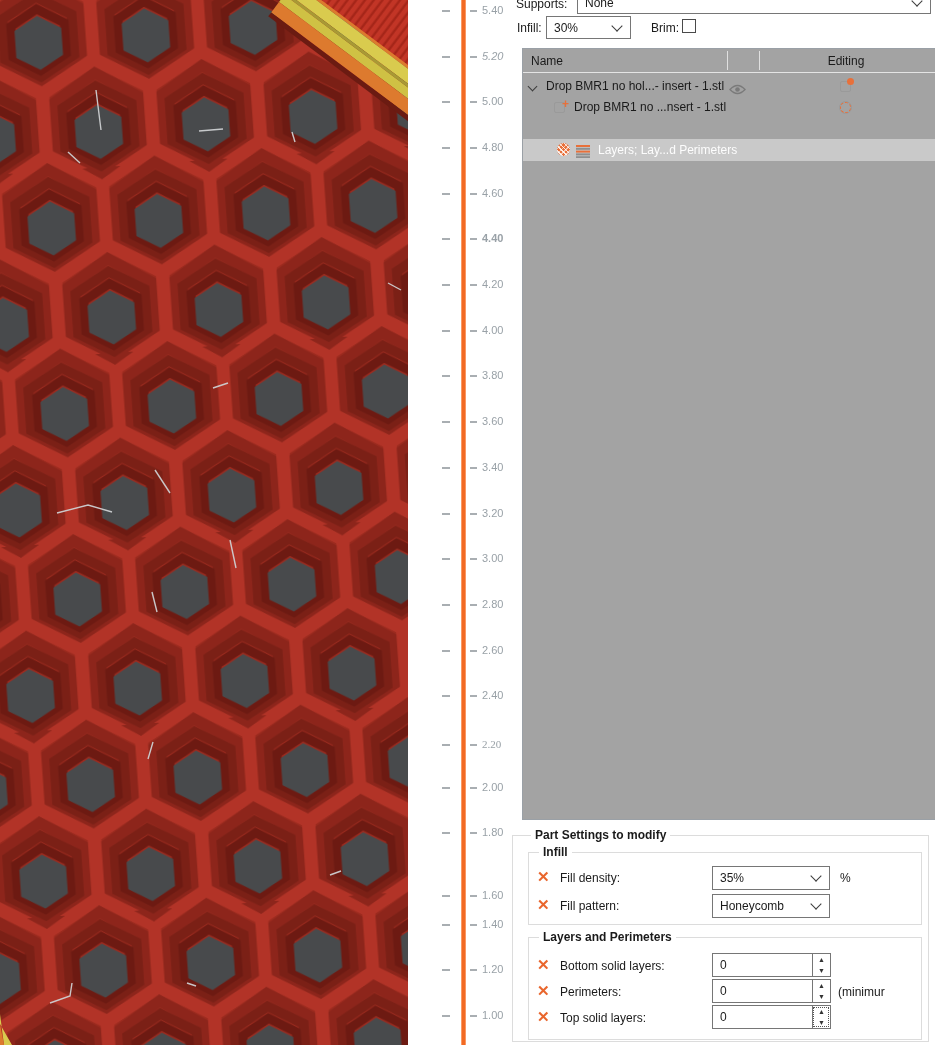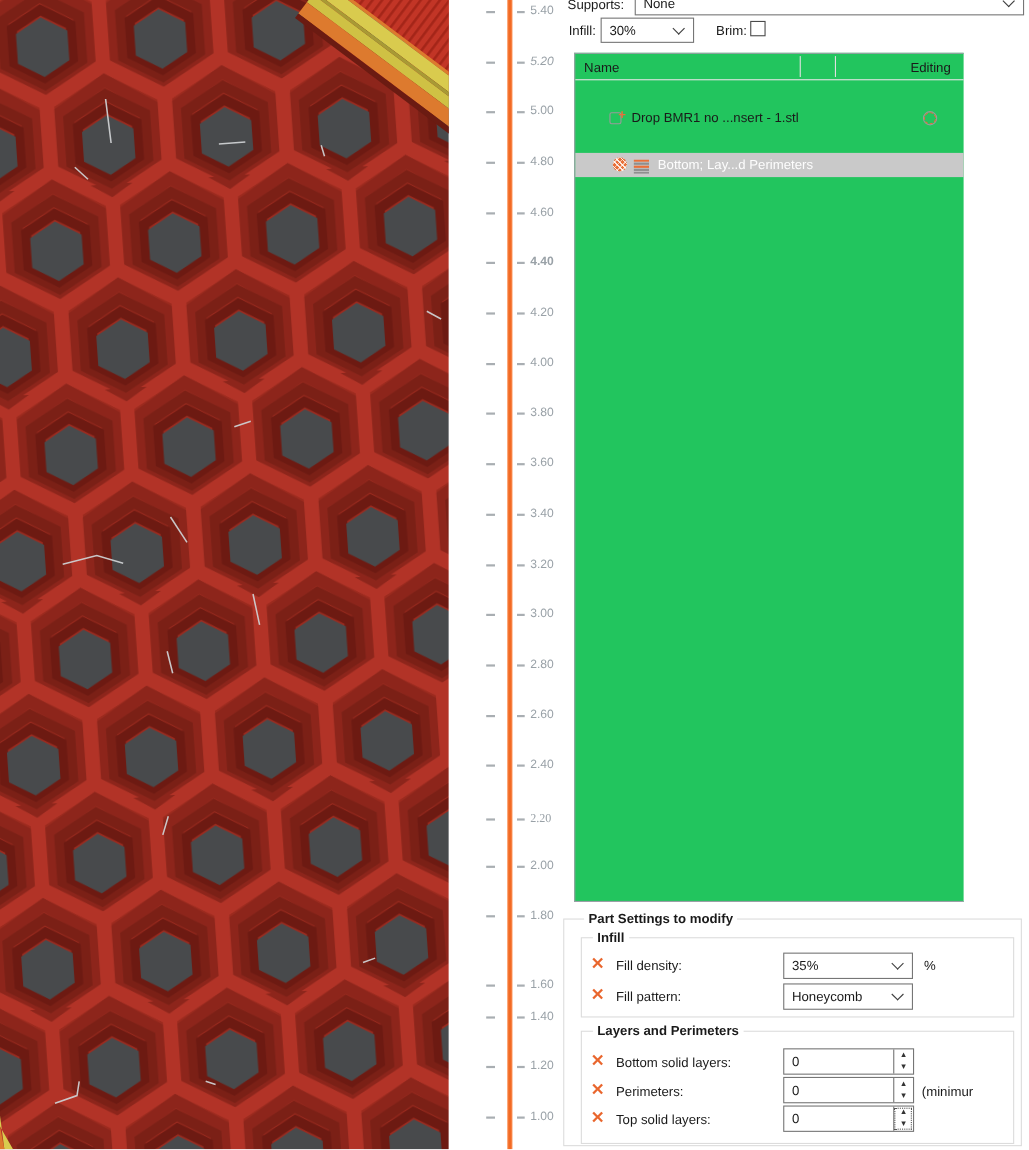--- a/index.html
+++ b/index.html
@@ -28,22 +28,22 @@
   .dash-r{left:470px;width:7px;}
   .tick-label{position:absolute;left:482px;top:0;font-size:11px;color:var(--slider-label-gray);}
   
   .lbl{position:absolute;white-space:nowrap;}
   .combo{position:absolute;background:#fff;border:1px solid #767676;display:flex;align-items:center;
          padding-left:7px;box-sizing:border-box;white-space:nowrap;}
   .chev{position:absolute;right:9px;top:50%;width:7px;height:7px;margin-top:-6px;
         border-right:1.5px solid #3c3c3c;border-bottom:1.5px solid #3c3c3c;transform:rotate(45deg);}
   .checkbox{position:absolute;width:14px;height:14px;border:1px solid #4a4a4a;background:#fff;box-sizing:border-box;}
   
-  .tree{position:absolute;left:522px;top:48px;width:354px;height:772px;
-        border:1px solid #9aa0a6;border-right:none;background:#22c55e;box-sizing:border-box;}
+  .tree{position:absolute;left:522px;top:48px;width:413px;height:772px;
+        border:1px solid #9aa0a6;border-right:none;background:#a3a3a3;box-sizing:border-box;}
   .tree-header{position:absolute;left:0;top:0;right:0;height:23px;border-bottom:1px solid #e4e4e4;}
   .th-name{position:absolute;left:8px;top:5px;}
   .th-editing{position:absolute;left:293px;width:60px;top:5px;text-align:center;}
   .th-sep{position:absolute;top:2px;width:1px;height:19px;background:#e0e0e0;}
   .trow{position:absolute;left:0;right:0;height:21px;line-height:21px;}
   .trow-label{position:absolute;top:0;white-space:nowrap;}
   .trow.selected{background:var(--selected-row-bg);color:#fdfdfd;}
   .tchev{position:absolute;top:7px;width:6px;height:6px;border-right:1.6px solid #3c3c3c;
          border-bottom:1.6px solid #3c3c3c;transform:rotate(45deg);}
   .bicon{position:absolute;top:5px;width:11px;height:11px;border:1.4px solid #9a9a9a;border-radius:2px;box-sizing:border-box;}
@@ -269,40 +269,51 @@
   <span class="checkbox" style="left:682px;top:19px;"></span>
 
   <div class="tree">
     <div class="tree-header">
       <span class="th-name">Name</span>
       <span class="th-sep" style="left:204px;"></span>
       <span class="th-sep" style="left:236px;"></span>
       <span class="th-editing">Editing</span>
     </div>
 
+    <div class="trow" style="top:27px;">
+      <span class="tchev" style="left:6px;"></span>
+      <span class="trow-label" style="left:23px;">Drop BMR1 no hol...- insert - 1.stl</span>
+      <span class="eye" style="left:206px;">
+        <svg width="17" height="11" viewBox="0 0 17 11">
+            <path d="M1 5.5 Q8.5 -2.5 16 5.5 Q8.5 13.5 1 5.5 Z" fill="none" stroke="#7a7a7a" stroke-width="1.4"></path>
+            <circle cx="8.5" cy="5.5" r="2.3" fill="#7a7a7a"></circle>
+          </svg>
+      </span>
+      <span class="bicon dot" style="left:317px;"></span>
+    </div>
 
     <div class="trow" style="top:48px;">
       <span class="bicon plus" style="left:31px;"></span>
       <span class="trow-label" style="left:51px;">Drop BMR1 no ...nsert - 1.stl</span>
       <span class="gicon" style="left:316px;"></span>
     </div>
 
 
     <div class="trow selected" style="top:90px;height:22px;line-height:22px;">
       <span class="iball" style="left:34px;"></span>
       <span class="licon" style="left:53px;">
         <svg width="14" height="13" viewBox="0 0 14 13">
             <rect y="0" width="14" height="2" fill="#e8703a"></rect>
             <rect y="2.8" width="14" height="2" fill="#8f8f8f"></rect>
             <rect y="5.6" width="14" height="2" fill="#e8703a"></rect>
             <rect y="8.4" width="14" height="2" fill="#8f8f8f"></rect>
             <rect y="11.2" width="14" height="1.8" fill="#8f8f8f"></rect>
           </svg>
       </span>
-      <span class="trow-label" style="left:75px;">Bottom; Lay...d Perimeters</span>
+      <span class="trow-label" style="left:75px;">Layers; Lay...d Perimeters</span>
     </div>
   </div>
 
   <div class="groupbox" style="left:512px;top:835px;width:417px;height:207px;"></div>
   <span class="gb-label" style="left:531px;top:828px;">Part Settings to modify</span>
 
   <div class="groupbox" style="left:528px;top:852px;width:394px;height:73px;"></div>
   <span class="gb-label" style="left:539px;top:845px;">Infill</span>
 
   <span class="xicon" style="left:537px;top:869px;">✕</span>

